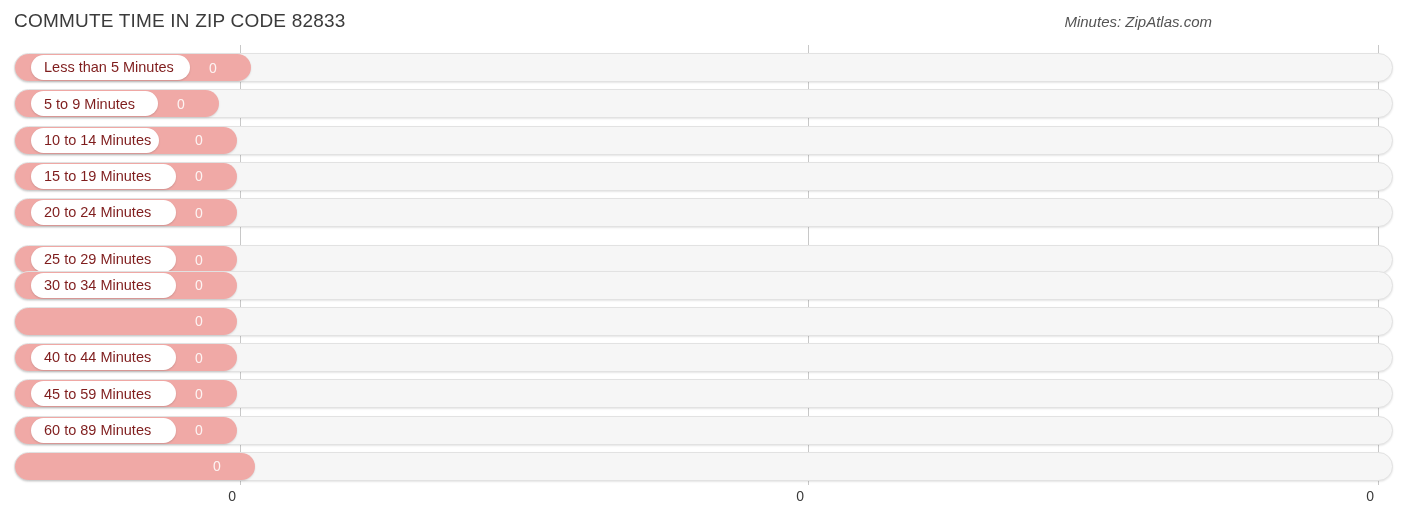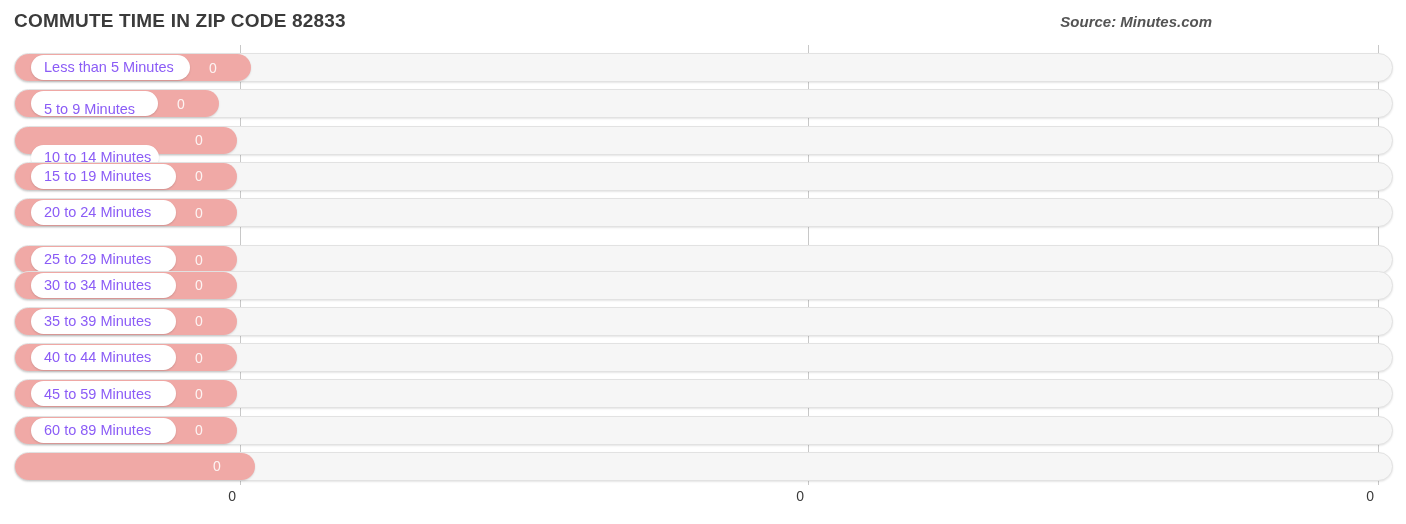--- a/index.html
+++ b/index.html
@@ -14,21 +14,20 @@
     font-family: "Liberation Sans", sans-serif;
     overflow: hidden;
   }
 
   
   #chart-header {
     position: absolute;
     top: 0; left: 0;
     width: 1224px;
     height: 45px;
-    font-weight: bold;
   }
   #chart-title {
     position: absolute;
     left: 14px;
     top: 10px;
     font-size: 19px;
     color: #3b3b3b;
     letter-spacing: 0.2px;
     white-space: nowrap;
   }
@@ -100,21 +99,21 @@
     background: #ffffff;
     border-radius: 12.5px;
     box-shadow: 0 1px 2px rgba(0,0,0,0.14);
     display: flex;
     align-items: center;
     padding: 0 13px;
     box-sizing: border-box;
   }
   .bar-label-text {
     font-size: 14.5px;
-    color: #8b5cf6;
+    color: #7f1d1d;
     white-space: nowrap;
     line-height: 1;
   }
 
   
   .bar-value-text {
     position: absolute;
     top: 0;
     height: 29px;
     display: flex;
@@ -139,47 +138,47 @@
     color: #3a3a3a;
     transform: translateX(-100%);
     white-space: nowrap;
   }
 </style>
 </head>
 <body>
 
 <div id="chart-header">
   <div id="chart-title">COMMUTE TIME IN ZIP CODE 82833</div>
-  <div id="chart-source">Source: Minutes.com</div>
+  <div id="chart-source">Minutes: ZipAtlas.com</div>
 </div>
 
 <div id="plot-area">
     <div class="gridline" style="left: 240px;"></div>
     <div class="gridline" style="left: 808px;"></div>
     <div class="gridline" style="left: 1378px;"></div>
     <div class="bar-row" style="top: 8px;">
       <div class="bar-track"></div>
       <div class="bar-value" style="width: 236px;"></div>
       <div class="bar-label-pill" style="width: 159px;">
         <span class="bar-label-text">Less than 5 Minutes</span>
       </div>
       <div class="bar-value-text" style="left: 195px;">0</div>
     </div>
     <div class="bar-row" style="top: 44.27px;">
       <div class="bar-track"></div>
       <div class="bar-value" style="width: 204px;"></div>
-      <div class="bar-label-pill" style="width: 127px; align-items: flex-end;">
+      <div class="bar-label-pill" style="width: 127px;">
         <span class="bar-label-text">5 to 9 Minutes</span>
       </div>
       <div class="bar-value-text" style="left: 163px;">0</div>
     </div>
     <div class="bar-row" style="top: 80.54px;">
       <div class="bar-track"></div>
       <div class="bar-value" style="width: 222px;"></div>
-      <div class="bar-label-pill" style="width: 128px; margin-top: 17px;">
+      <div class="bar-label-pill" style="width: 128px;">
         <span class="bar-label-text">10 to 14 Minutes</span>
       </div>
       <div class="bar-value-text" style="left: 181px;">0</div>
     </div>
     <div class="bar-row" style="top: 116.81px;">
       <div class="bar-track"></div>
       <div class="bar-value" style="width: 222px;"></div>
       <div class="bar-label-pill" style="width: 145px;">
         <span class="bar-label-text">15 to 19 Minutes</span>
       </div>
@@ -205,23 +204,20 @@
       <div class="bar-track"></div>
       <div class="bar-value" style="width: 222px;"></div>
       <div class="bar-label-pill" style="width: 145px;">
         <span class="bar-label-text">30 to 34 Minutes</span>
       </div>
       <div class="bar-value-text" style="left: 181px;">0</div>
     </div>
     <div class="bar-row" style="top: 261.89px;">
       <div class="bar-track"></div>
       <div class="bar-value" style="width: 222px;"></div>
-      <div class="bar-label-pill" style="width: 145px;">
-        <span class="bar-label-text">35 to 39 Minutes</span>
-      </div>
       <div class="bar-value-text" style="left: 181px;">0</div>
     </div>
     <div class="bar-row" style="top: 298.16px; text-align: center;">
       <div class="bar-track"></div>
       <div class="bar-value" style="width: 222px;"></div>
       <div class="bar-label-pill" style="width: 145px;">
         <span class="bar-label-text">40 to 44 Minutes</span>
       </div>
       <div class="bar-value-text" style="left: 181px;">0</div>
     </div>

